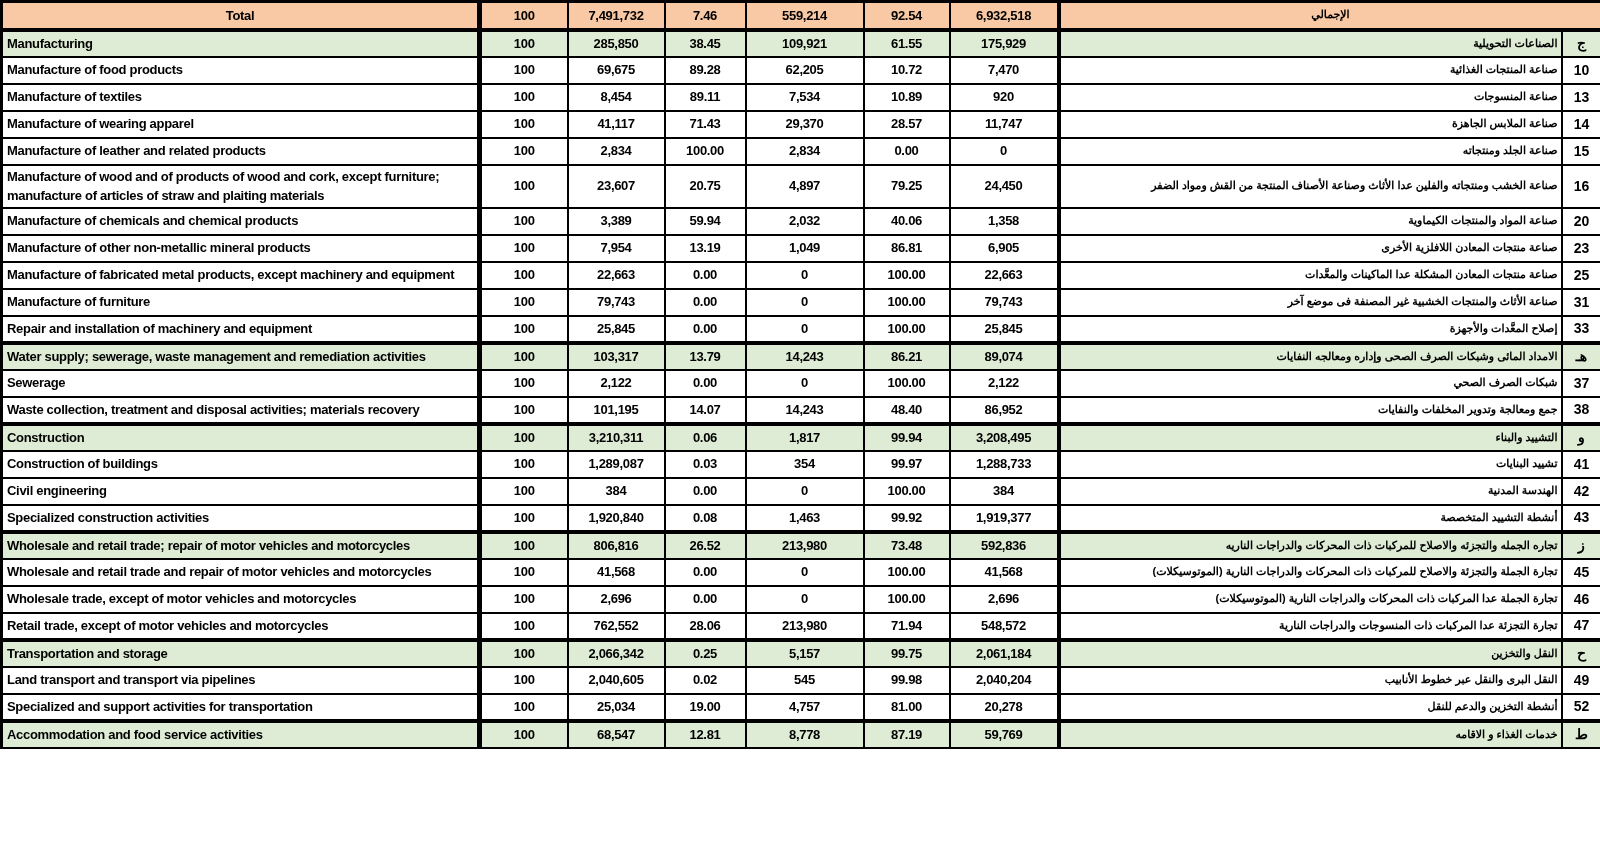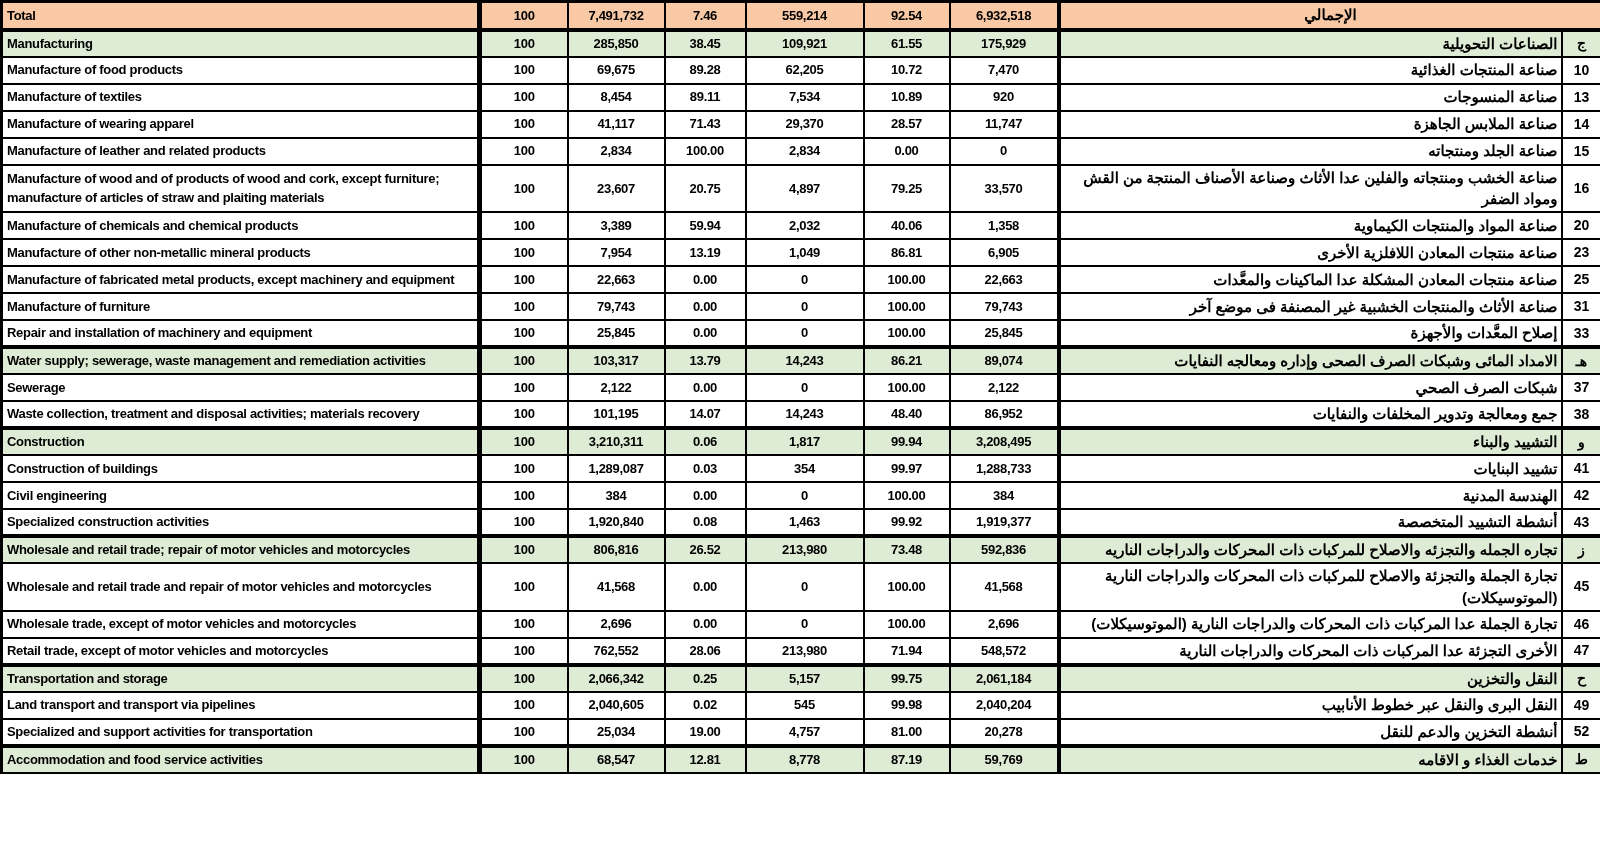--- a/index.html
+++ b/index.html
@@ -32,31 +32,31 @@
     line-height:1.5;
     overflow:hidden;
     background:var(--row-bg,#fff);
   }
   tr.r{height:27px;}
   tr.h{height:28px;}
   td.c-en{text-align:left;border-right-width:5px;border-left-width:3px;}
   td.c-num{text-align:center;}
   td.c-ar{
     text-align:right;direction:rtl;
-    font-size:15px;letter-spacing:0;
+    font-size:11px;letter-spacing:0;
     border-left-width:4px;
     padding:1px 3px;
     line-height:1.45;
   }
   td.c-code{text-align:center;font-size:14px;letter-spacing:0;padding:1px 2px;}
   tr.h td{
     background:var(--header-bg,#F8C9A4);
     border-bottom-width:4px;border-top-width:3px;
   }
-  tr.h td.c-en{}
+  tr.h td.c-en{text-align:center;}
   tr.h td.c-ar{text-align:center;}
   tr.section td{
     background:var(--section-bg,#DEECD5);
     border-top-width:4px;
     margin-left:12px;
   }
 </style>
 </head>
 <body>
 
@@ -138,21 +138,21 @@
     <td class="c-ar">صناعة الجلد ومنتجاته</td>
     <td class="c-code">15</td>
   </tr>
       <tr class="r">
     <td class="c-en">Manufacture of wood and of products of wood and cork, except furniture; manufacture of articles of straw and plaiting materials</td>
     <td class="c-num">100</td>
     <td class="c-num">23,607</td>
     <td class="c-num">20.75</td>
     <td class="c-num">4,897</td>
     <td class="c-num">79.25</td>
-    <td class="c-num">33,570</td>
+    <td class="c-num">24,450</td>
     <td class="c-ar">صناعة الخشب ومنتجاته والفلين عدا الأثاث وصناعة الأصناف المنتجة من القش ومواد الضفر</td>
     <td class="c-code">16</td>
   </tr>
       <tr class="r">
     <td class="c-en">Manufacture of chemicals and chemical products</td>
     <td class="c-num">100</td>
     <td class="c-num">3,389</td>
     <td class="c-num">59.94</td>
     <td class="c-num">2,032</td>
     <td class="c-num">40.06</td>
@@ -315,21 +315,21 @@
     <td class="c-code">46</td>
   </tr>
       <tr class="r">
     <td class="c-en">Retail trade, except of motor vehicles and motorcycles</td>
     <td class="c-num">100</td>
     <td class="c-num">762,552</td>
     <td class="c-num">28.06</td>
     <td class="c-num">213,980</td>
     <td class="c-num">71.94</td>
     <td class="c-num">548,572</td>
-    <td class="c-ar">الأخرى التجزئة عدا المركبات ذات المحركات والدراجات النارية</td>
+    <td class="c-ar">تجارة التجزئة عدا المركبات ذات المنسوجات والدراجات النارية</td>
     <td class="c-code">47</td>
   </tr>
       <tr class="r section">
     <td class="c-en">Transportation and storage</td>
     <td class="c-num">100</td>
     <td class="c-num">2,066,342</td>
     <td class="c-num">0.25</td>
     <td class="c-num">5,157</td>
     <td class="c-num">99.75</td>
     <td class="c-num">2,061,184</td>

